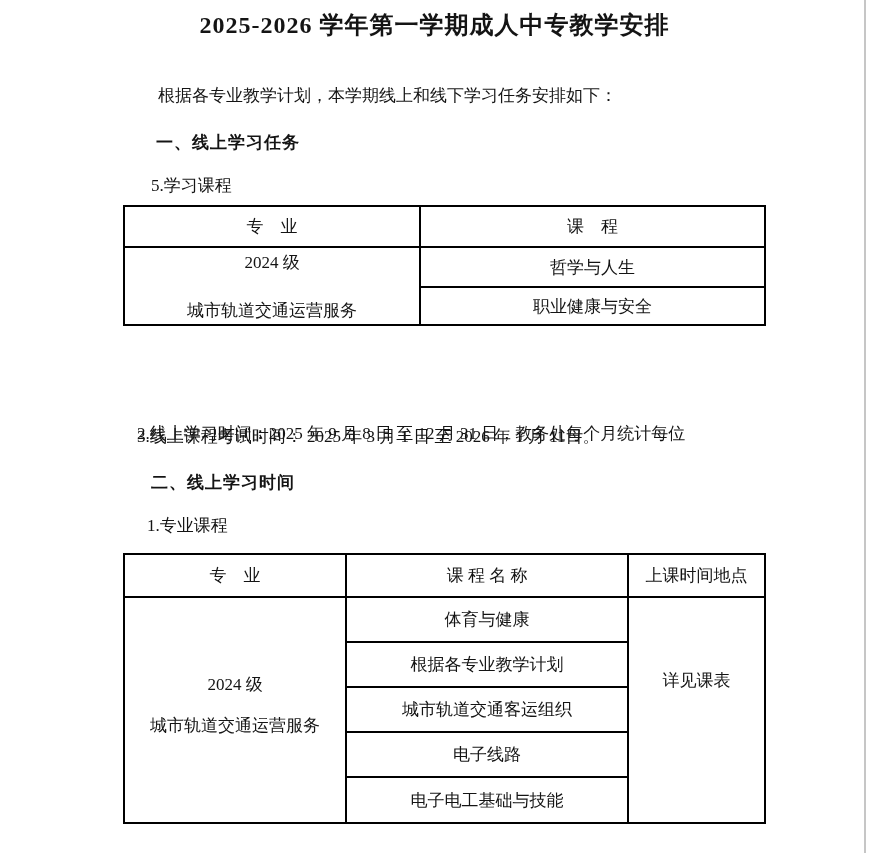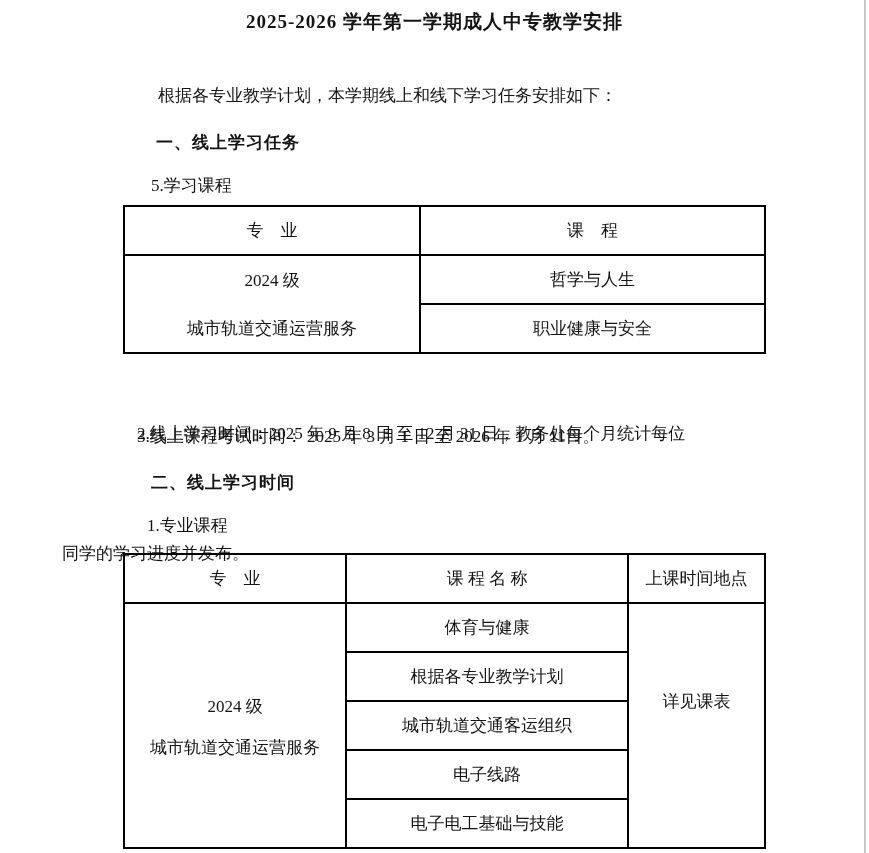--- a/index.html
+++ b/index.html
@@ -17,21 +17,21 @@
     position: absolute;
     left: 864px; top: 0;
     width: 2px; height: 853px;
     background: #c6c6c6;
   }
   .doc-title {
     position: absolute;
     top: 9px; left: 0;
     width: 869px;
     text-align: center;
-    font-size: 19px;
+    font-size: 24px;
     font-weight: bold;
     letter-spacing: 1px;
   }
   .body-text { font-size: 17px; line-height: 19px; white-space: pre; }
   .intro       { position: absolute; left: 158px; top: 86px; }
   .h-sec1      { position: absolute; left: 156px; top: 133px; font-weight: bold; letter-spacing: 1px; }
   .item-1-1    { position: absolute; left: 151px; top: 176px; }
   .para-2 {
     position: absolute; left: 62px; top: 334px;
     width: 740px; font-size: 17px; line-height: 40px; white-space: pre;
@@ -47,21 +47,21 @@
     table-layout: fixed;
     width: 641px;
     left: 123px;
     font-size: 17px;
   }
   td, th {
     border: 2px solid #000;
     text-align: center;
     vertical-align: middle;
     font-weight: normal;
-    padding: 12px;
+    padding: 0;
   }
   .table-1 { top: 205px; }
   .table-1 .hdr-row  { height: 41px; }
   .table-1 .row-a    { height: 40px; }
   .table-1 .row-b    { height: 38px; }
   .table-2 { top: 553px; }
   .table-2 .hdr-row  { height: 43px; }
   .table-2 .c-row    { height: 45px; }
   .table-2 .c-row-last { height: 46px; }
   .cell-2line span { display: block; }
@@ -103,21 +103,20 @@
         <td>哲学与人生</td>
       </tr>
       <tr class="row-b">
         <td>职业健康与安全</td>
       </tr>
     </tbody>
   </table>
 
   <div class="para-2">
     <div class="indent-line">2.线上学习时间：2025 年 9 月 8 日 至 12 月 31 日，教务处每个月统计每位</div>
-    <div>同学的学习进度并发布。</div>
   </div>
 
   <div class="body-text para-3">3.线上课程考试时间： 2025 年 3 月 1 日 至 2026 年 1 月 11日。</div>
 
   <div class="body-text h-sec2">二、线上学习时间</div>
 
   <div class="body-text item-2-1">1.专业课程</div>
 
   <table class="table-2">
     <colgroup>

